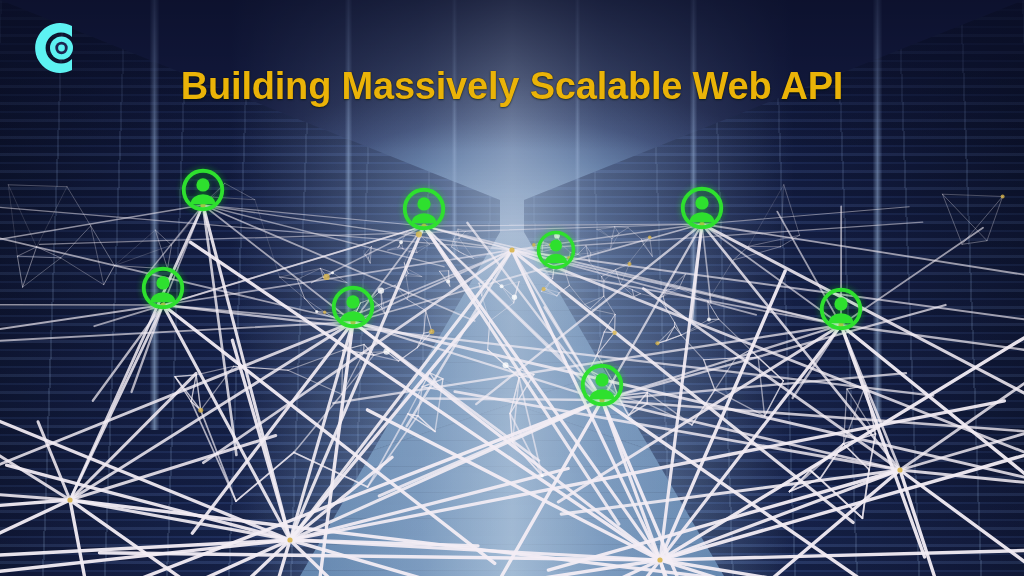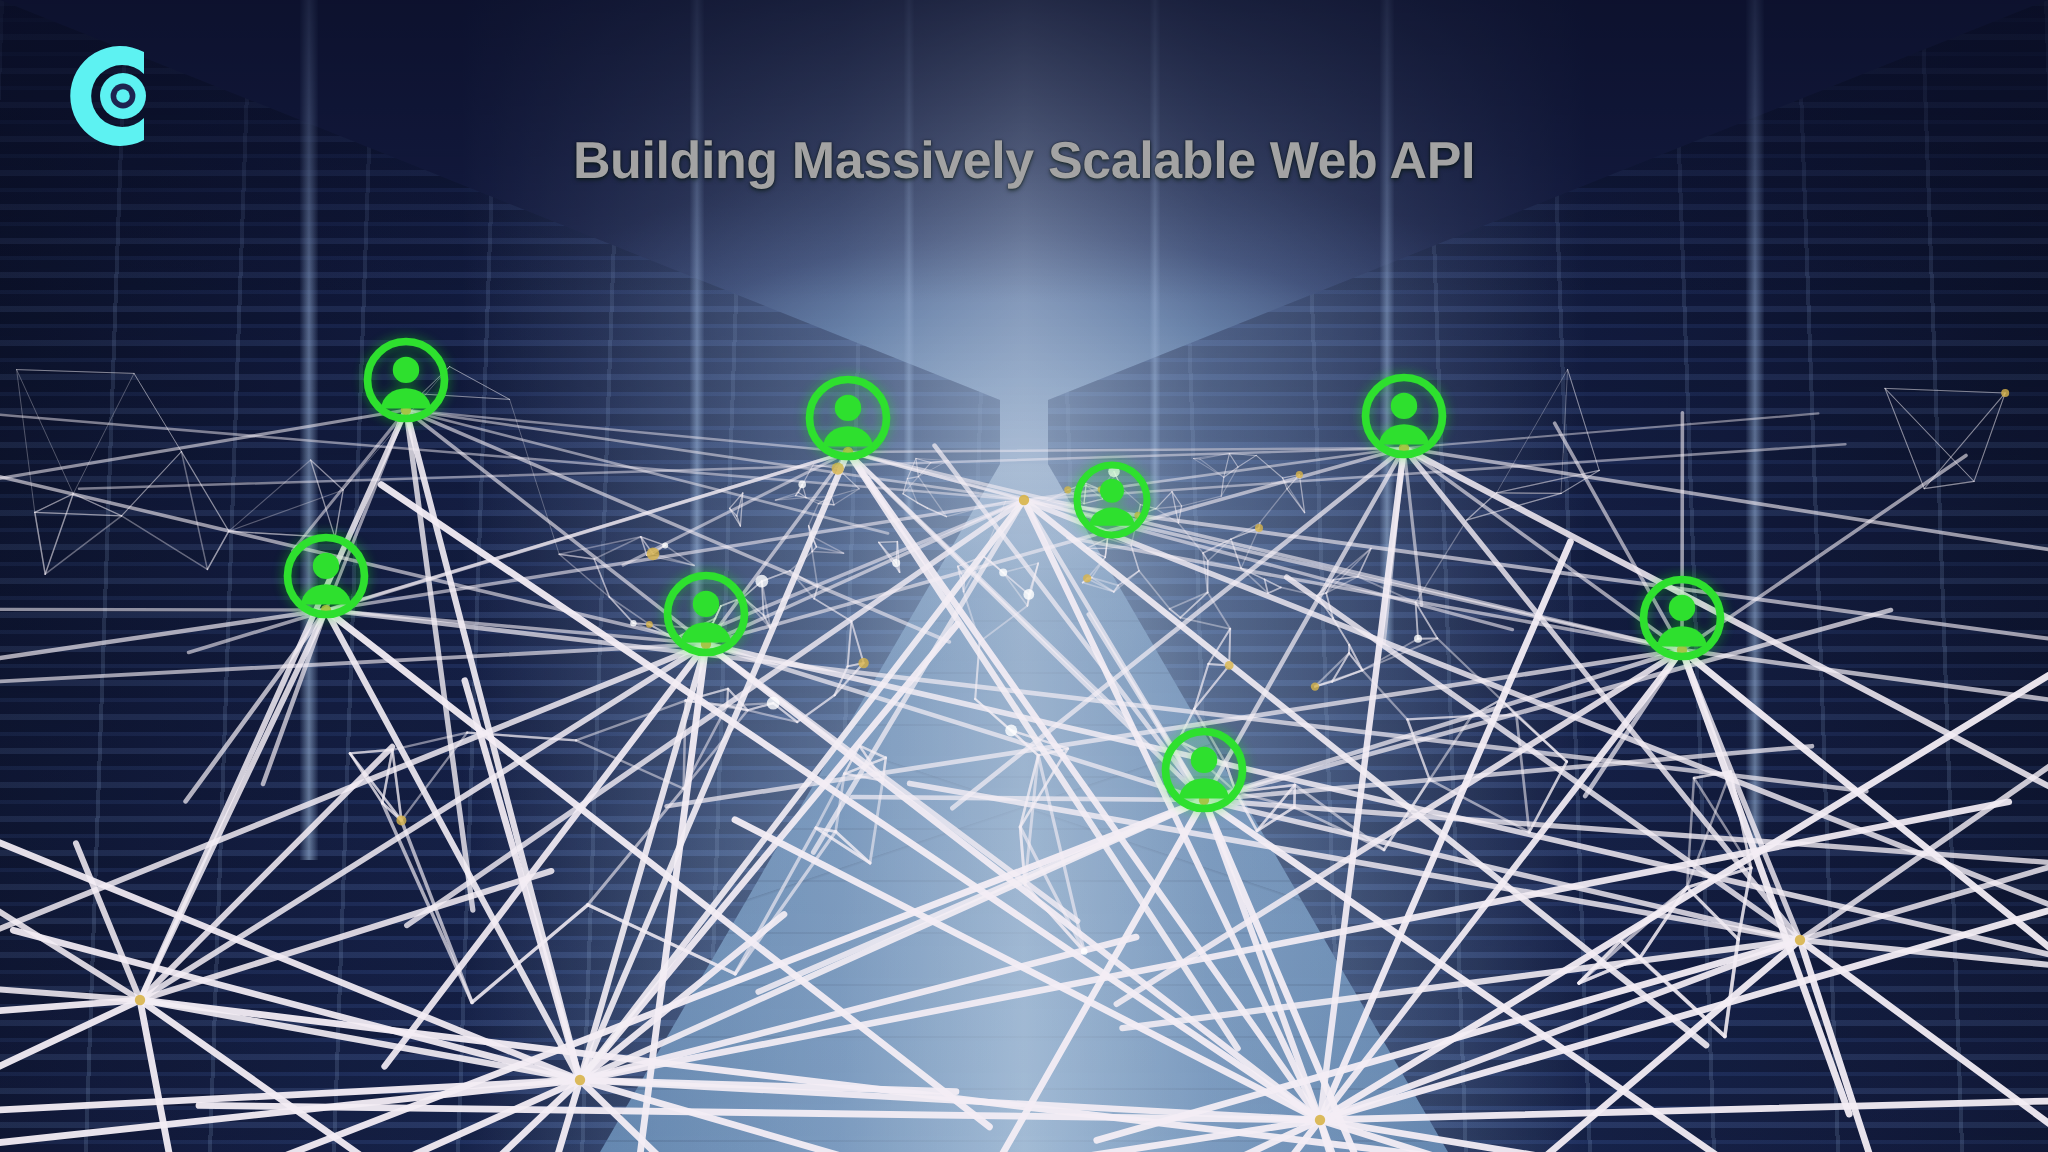--- a/index.html
+++ b/index.html
@@ -111,22 +111,22 @@
   .mesh{position:absolute;inset:0;}
   .mesh svg{width:100%;height:100%;display:block;}
 
   
   .logo{position:absolute;left:24px;top:16px;width:62px;height:64px;}
 
   
   .title{
     position:absolute;left:0;right:0;top:66px;
     text-align:center;
-    color:#a3a3a3;
-    font-size:26px;
+    color:#eab308;
+    font-size:38px;
     font-weight:bold;
     letter-spacing:-0.2px;
     line-height:1.1;
     text-shadow:0 1px 2px rgba(0,20,0,.55), 0 0 1px rgba(0,0,0,.6);
     white-space:nowrap;
   }
 
   
   .avatar{position:absolute;transform:translate(-50%,-50%);}
   .avatar svg{display:block;filter:drop-shadow(0 0 3px rgba(20,230,20,.45));}

